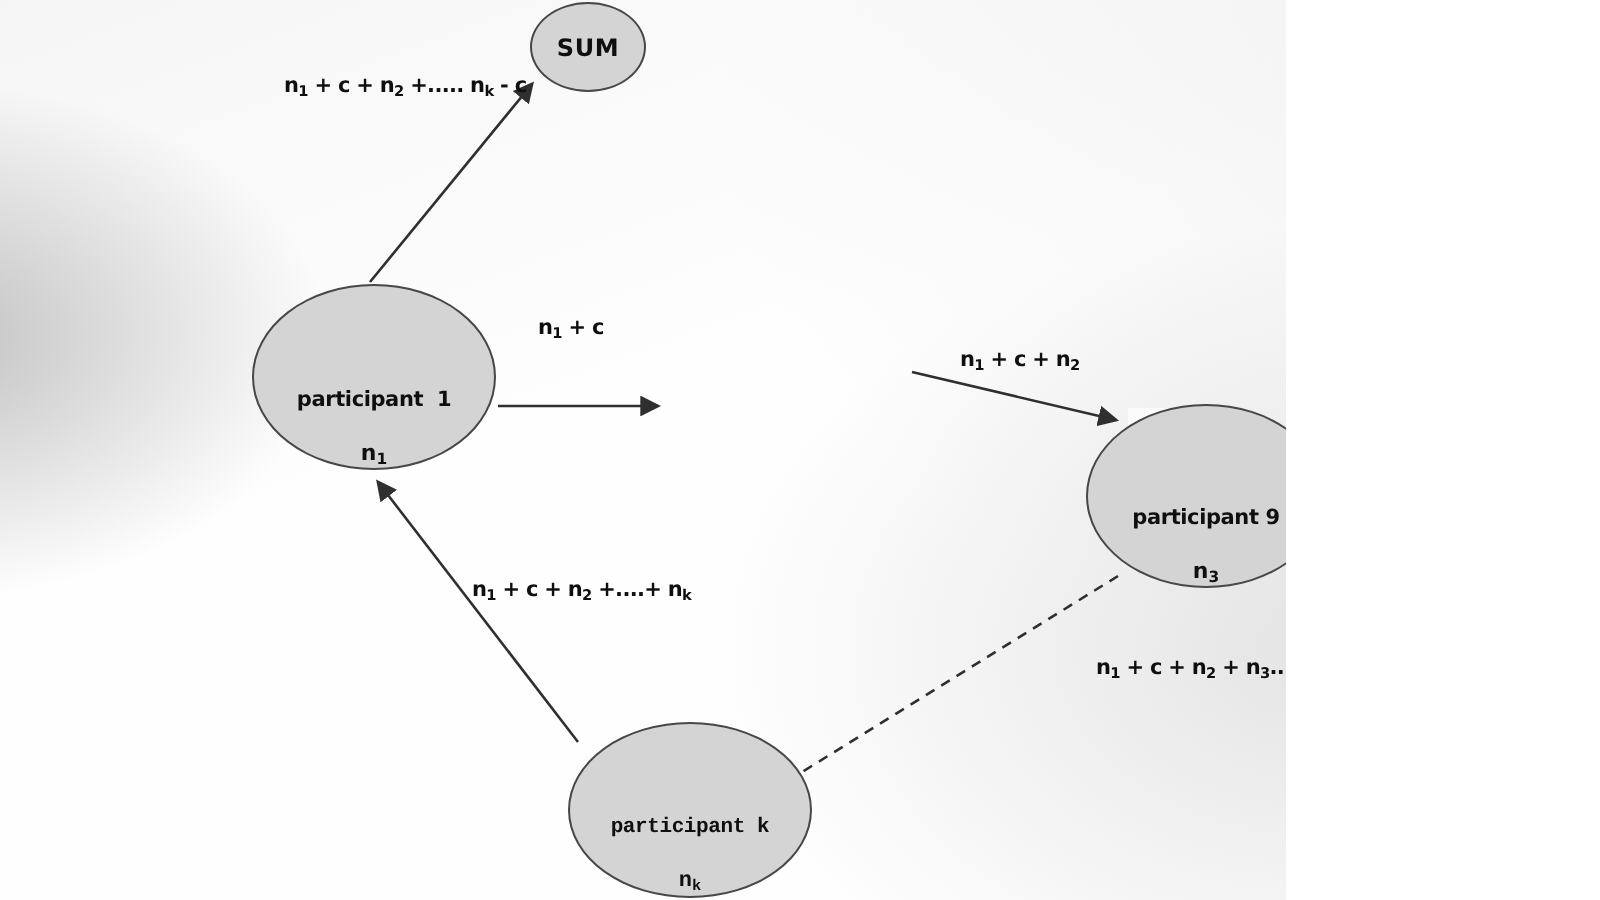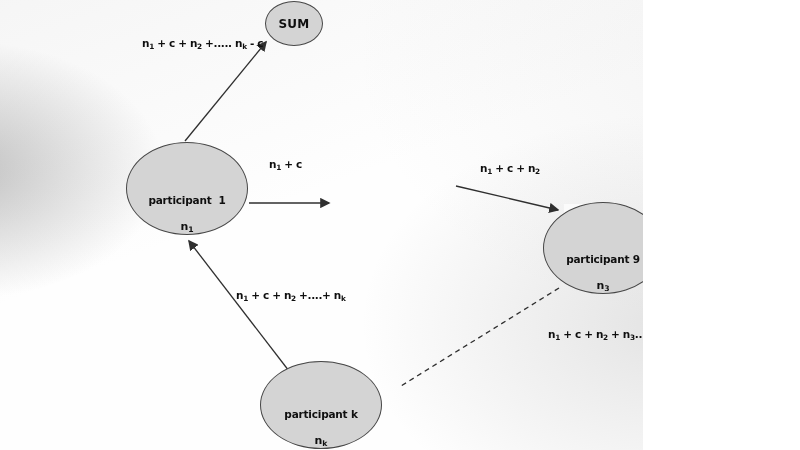--- a/index.html
+++ b/index.html
@@ -52,21 +52,21 @@
     color: var(--text, #0f0f0f);
   }
   .node-sum {
     left: 265px; top: 1px;
     width: 58px; height: 45px;
     justify-content: center;
   }
   .node-p1 { left: 126px; top: 142px; width: 122px; height: 93px; }
   .node-p2 { left: 330px; top: 142px; width: 123px; height: 96px; }
   .node-p3 { left: 543px; top: 202px; width: 120px; height: 92px; }
-  .node-pk { left: 260px; top: 361px; width: 122px; height: 88px; }
+  .node-pk { left: 284px; top: 361px; width: 122px; height: 88px; font-family: Liberation Mono, monospace; }
   .node-p1, .node-p2, .node-p3, .node-pk {
     padding-top: 15px;
     gap: 13px;
     justify-content: flex-end;
   }
   .node-title {
     font-weight: bold;
     font-size: 10.5px;
     letter-spacing: -0.2px;
     white-space: pre;
@@ -92,21 +92,21 @@
     z-index: 4;
     line-height: 12px;
   }
   sub {
     font-size: 0.7em;
     line-height: 0;
     vertical-align: -0.25em;
   }
   .lbl-p1-sum { left: 142px; top: 37px; }
   .lbl-p1-p2  { left: 269px; top: 158px; }
-  .lbl-p2-p3  { left: 480px; top: 162px; }
+  .lbl-p2-p3  { left: 480px; top: 174px; }
   .lbl-pk-p1  { left: 236px; top: 289px; }
   .lbl-p3-pk  { left: 548px; top: 328px; }
   .artifact-box {
     position: absolute;
     left: 564px; top: 204px;
     width: 20px; height: 13px;
     background: #fbfbfb;
     z-index: 3;
   }
 </style>

